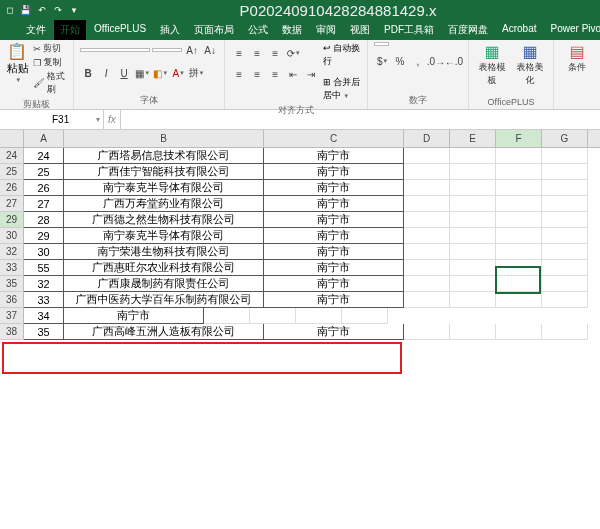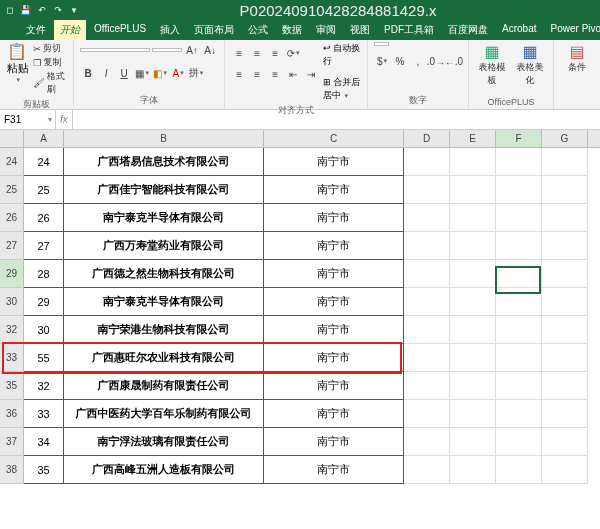--- a/index.html
+++ b/index.html
@@ -8,21 +8,21 @@
   
   .title-bar { background: #1a6b3b; height: 20px; display: flex; align-items: center; color: #fff; padding: 0 4px; }
   .title-left { display: flex; gap: 4px; align-items: center; }
   .title-left span { font-size: 9px; }
   .qat-icon { width: 12px; height: 12px; display: inline-flex; align-items: center; justify-content: center; }
   .title-center { flex: 1; text-align: center; font-size: 15px; color: #eee; }
   
   
   .ribbon-tabs { background: #1a6b3b; display: flex; align-items: flex-start; height: 20px; padding-left: 20px; gap: 2px; }
   .ribbon-tab { color: #fff; font-size: 10px; padding: 3px 6px; cursor: pointer; white-space: nowrap; }
-  .ribbon-tab.active { background: #fef9c3; color: #1a6b3b; font-style: italic; }
+  .ribbon-tab.active { background: #000000; color: #1a6b3b; }
   .ribbon-search { margin-left: auto; color: #ddd; font-size: 10px; padding: 0 6px; display: flex; align-items: center; gap: 3px; }
   
   
   .ribbon { background: #f3f3f3; height: 70px; display: flex; border-bottom: 1px solid #ccc; }
   .ribbon-group { border-right: 1px solid #ddd; padding: 2px 6px; display: flex; flex-direction: column; justify-content: space-between; }
   .group-content { display: flex; gap: 4px; align-items: flex-start; flex: 1; }
   .group-label { font-size: 9px; color: #666; text-align: center; padding-top: 2px; }
   .clip-big { width: 28px; text-align: center; }
   .clip-big .icn { font-size: 16px; }
   .clip-small { display: flex; flex-direction: column; gap: 1px; font-size: 9px; color: #333; }
@@ -33,40 +33,40 @@
   .btn-row { display: flex; gap: 2px; margin-top: 3px; }
   .tb { width: 16px; height: 16px; display: inline-flex; align-items: center; justify-content: center; font-size: 10px; color: #444; cursor: pointer; }
   .align-block { display: flex; flex-direction: column; gap: 2px; }
   .num-sel { border: 1px solid #bbb; background: #fff; padding: 1px 10px 1px 3px; font-size: 9px; }
   .op-big { width: 34px; text-align: center; font-size: 9px; color: #333; }
   .op-big .icn { font-size: 16px; display: block; }
   .tri { font-size: 7px; color: #666; margin-left: 1px; }
   
   
   .formula-bar { display: flex; height: 20px; border-bottom: 1px solid #ccc; align-items: stretch; }
-  .name-box { width: 56px; border-right: 1px solid #ccc; padding: 2px 4px; font-size: 10px; display: flex; align-items: center; position: relative; }
+  .name-box { width: 56px; border-right: 1px solid #ccc; padding: 2px 4px; font-size: 10px; display: flex; align-items: center; position: relative; margin-left: 48px; }
   .name-box::after { content: "▾"; position: absolute; right: 3px; font-size: 8px; color: #888; }
   .fx-btns { display: flex; align-items: center; padding: 0 4px; gap: 4px; border-right: 1px solid #ccc; color: #888; font-size: 10px; }
   .fx-input { flex: 1; padding: 2px 4px; font-size: 10px; }
   
   
   .grid-wrap { position: relative; }
   .col-headers { display: flex; background: #e8e8e8; height: 18px; border-bottom: 1px solid #bbb; }
   .row-hdr-spacer { width: 24px; border-right: 1px solid #bbb; background: #e8e8e8; }
   .col-hdr { border-right: 1px solid #bbb; text-align: center; font-size: 10px; color: #444; line-height: 18px; }
   .col-hdr.active { background: #d0e7d0; }
   .cA { width: 40px; } .cB { width: 200px; } .cC { width: 140px; } .cD { width: 46px; } .cE { width: 46px; } .cF { width: 46px; } .cG { width: 46px; }
   
   .grid-body { position: relative; }
-  .grid-row { display: flex; height: 28px; }
+  .grid-row { display: flex; height: 16px; }
   .row-hdr { width: 24px; background: #e8e8e8; border-right: 1px solid #bbb; border-bottom: 1px solid #ccc; text-align: center; font-size: 10px; color: #444; display: flex; align-items: center; justify-content: center; }
   .row-hdr.active { background: #d0e7d0; }
   .cell { border-right: 1px solid #ddd; border-bottom: 1px solid #ddd; font-size: 11px; display: flex; align-items: center; justify-content: center; padding: 0 3px; overflow: hidden; white-space: nowrap; }
   .cell.bA { width: 40px; border-right: 1px solid #555; border-bottom: 1px solid #555; }
-  .cell.bB { width: 200px; border-right: 1px solid #555; border-bottom: 1px solid #555; font-weight: bold; }
+  .cell.bB { width: 200px; border-right: 1px solid #555; border-bottom: 1px solid #555; }
   .cell.bC { width: 140px; border-right: 1px solid #555; border-bottom: 1px solid #555; }
   .cell.eD { width: 46px; } .cell.eE { width: 46px; } .cell.eF { width: 46px; } .cell.eG { width: 46px; }
   
   .sel-cell { position: absolute; border: 2px solid #1a6b3b; pointer-events: none; }
   .red-box { position: absolute; border: 2px solid #e02020; pointer-events: none; }
 </style>
 </head>
 <body>
 
 <div class="title-bar">
@@ -323,21 +323,20 @@
         <div class="cell bB">广西中医药大学百年乐制药有限公司</div>
         <div class="cell bC">南宁市</div>
         <div class="cell eD"></div>
         <div class="cell eE"></div>
         <div class="cell eF"></div>
         <div class="cell eG"></div>
       </div>
       <div class="grid-row">
         <div class="row-hdr">37</div>
         <div class="cell bA">34</div>
-        <div class="cell bB">南宁浮法玻璃有限责任公司</div>
         <div class="cell bC">南宁市</div>
         <div class="cell eD"></div>
         <div class="cell eE"></div>
         <div class="cell eF"></div>
         <div class="cell eG"></div>
       </div>
       <div class="grid-row">
         <div class="row-hdr">38</div>
         <div class="cell bA">35</div>
         <div class="cell bB">广西高峰五洲人造板有限公司</div>

